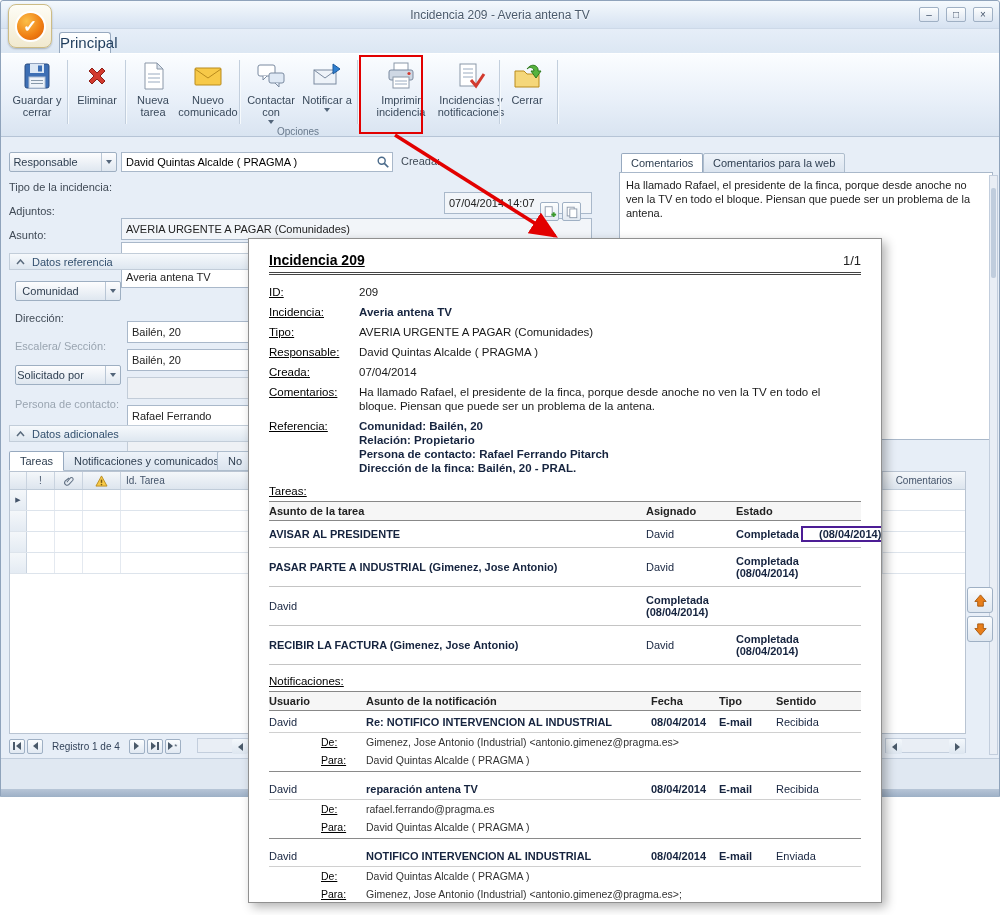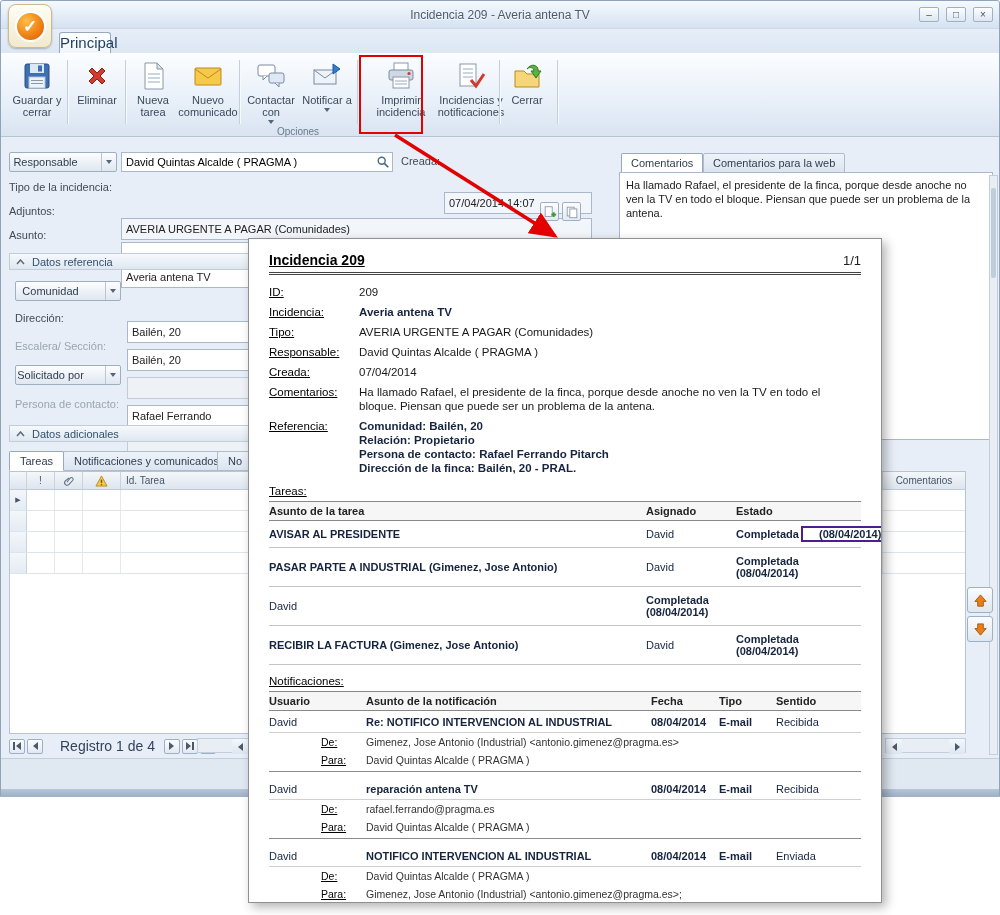--- a/index.html
+++ b/index.html
@@ -97,21 +97,21 @@
   .gsel { width:17px; background:linear-gradient(#f4f7fa,#e4ebf3); border-right:1px solid #c9d3df;
     display:flex; align-items:center; justify-content:center; font-size:7px; color:#44546a; }
 
   .arrow-btn { position:absolute; width:26px; height:26px; background:linear-gradient(#fafcfe,#dfe7f0);
     border:1px solid #9fb0c4; border-radius:3px; display:flex; align-items:center; justify-content:center; }
 
   
   .pager { position:absolute; left:8px; top:737px; height:16px; display:flex; align-items:center; gap:2px; }
   .pbtn { width:16px; height:15px; background:linear-gradient(#fbfdfe,#e1e9f2); border:1px solid #9fb0c4;
     border-radius:2px; display:flex; align-items:center; justify-content:center; gap:1px; }
-  .plabel { font-size:14px; color:#33435a; padding:0 7px;margin-left:8px; }
+  .plabel { font-size:10px; color:#33435a; padding:0 7px; }
   .tri-l { width:0; height:0; border-top:4px solid transparent; border-bottom:4px solid transparent; border-right:5px solid #4a5a6a; }
   .tri-r { width:0; height:0; border-top:4px solid transparent; border-bottom:4px solid transparent; border-left:5px solid #4a5a6a; }
   .vbar { width:2px; height:8px; background:#4a5a6a; }
   .hscroll { position:absolute; top:737px; height:15px; background:#e9eef5; border:1px solid #c3cedd; display:flex; }
   .hscroll .mid { flex:1; }
 
   .footer-div { position:absolute; left:0; top:757px; width:100%; height:1px; background:#c2cedd; }
   .footer { position:absolute; left:0; top:758px; width:100%; height:30px; background:#e0e8f2; }
   .win-edge { position:absolute; left:0; top:788px; width:100%; height:8px; background:linear-gradient(#b7c5d7,#9db0c6); }
 

